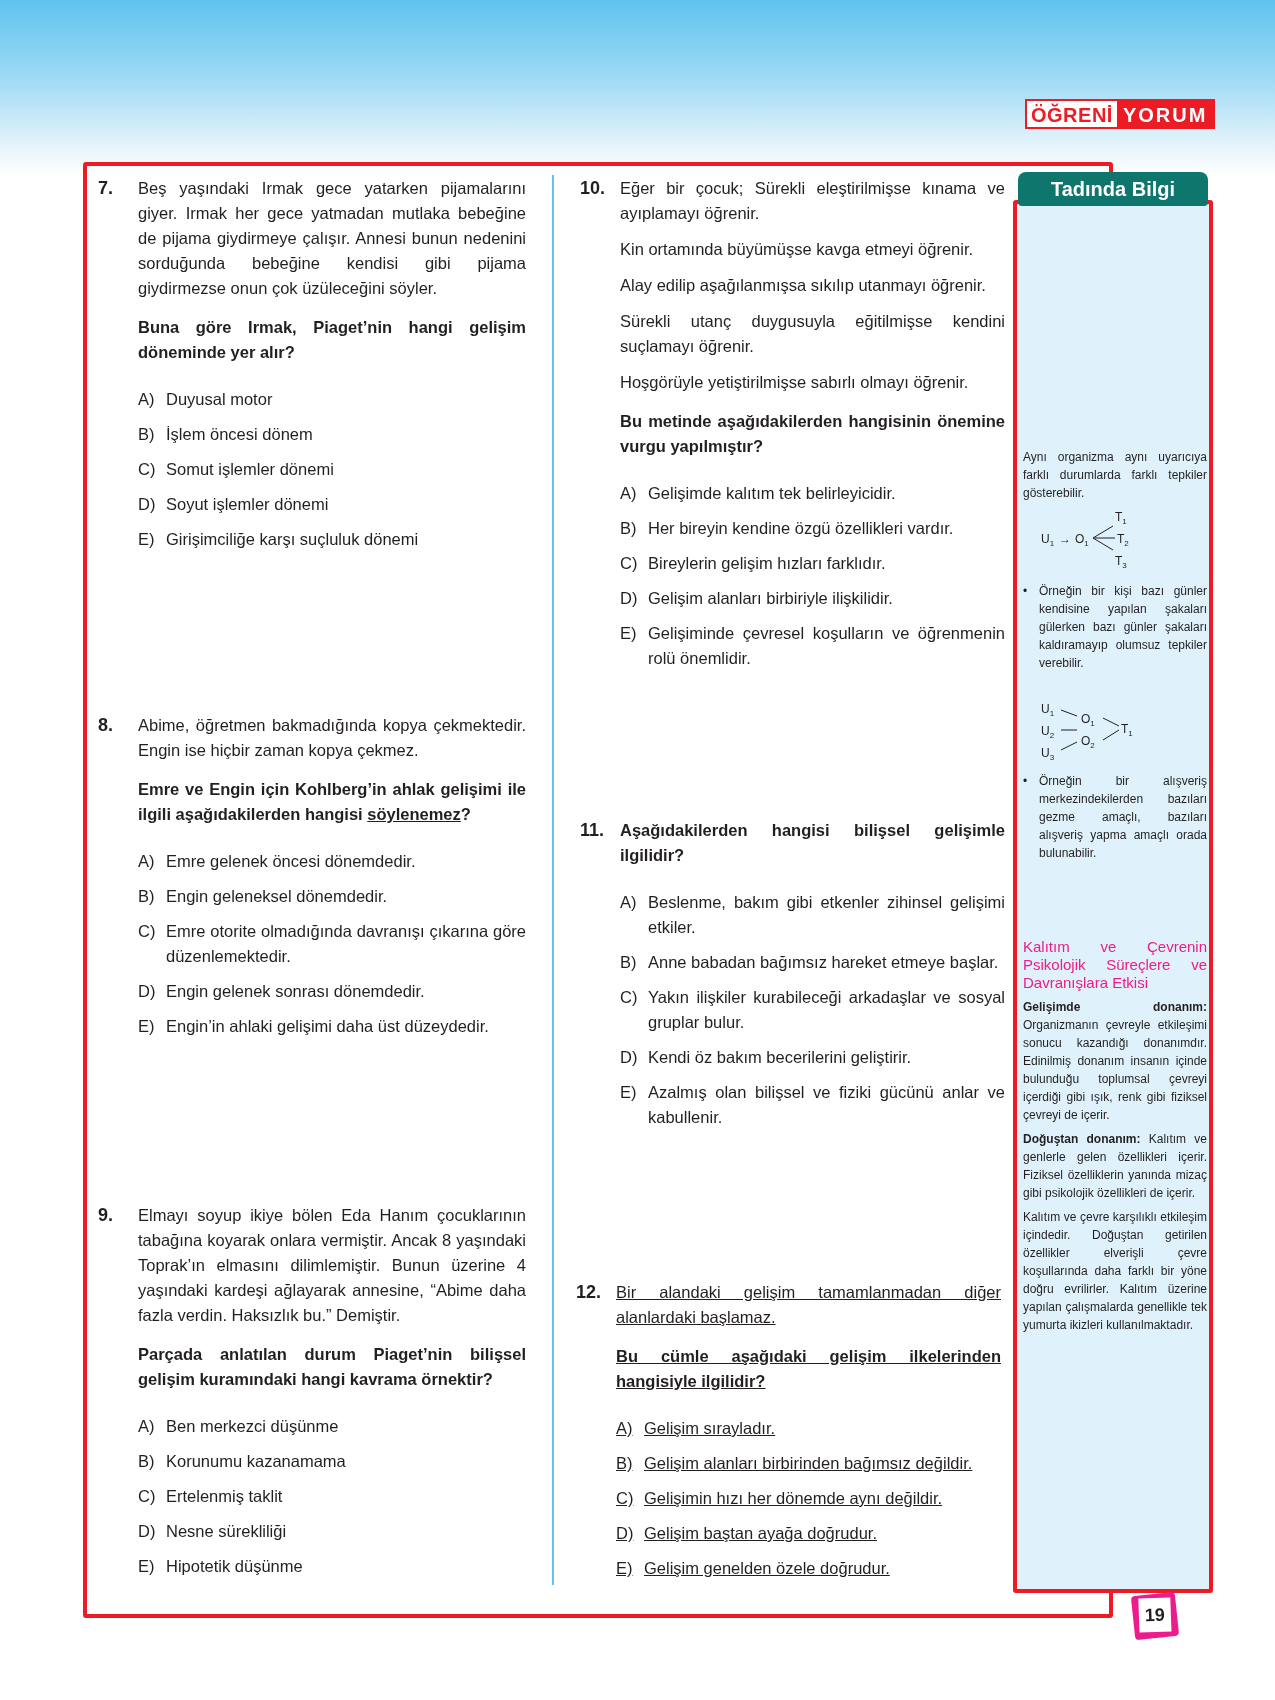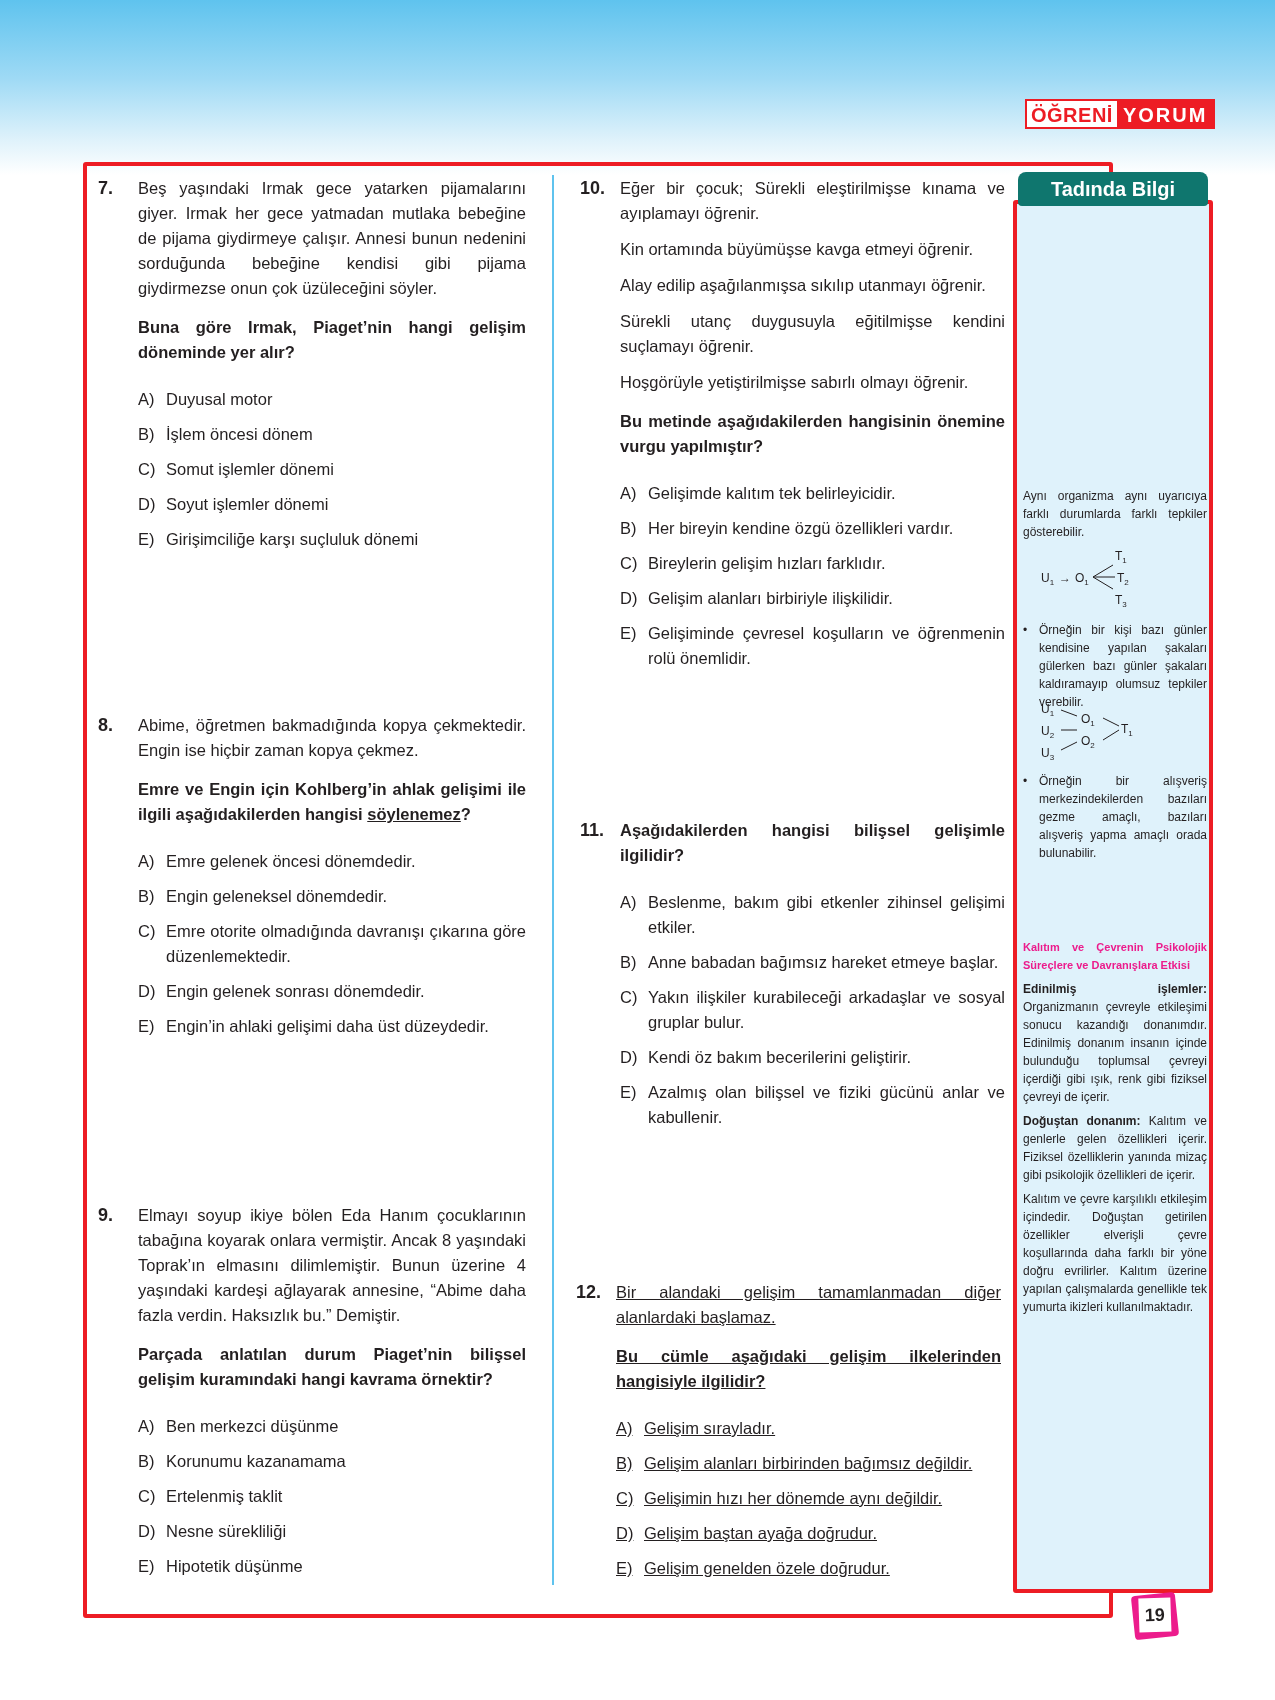--- a/index.html
+++ b/index.html
@@ -38,21 +38,21 @@
     background: #0f766e; color: #ffffff; border-radius: 8px 8px 4px 4px;
     font-weight: bold; font-size: 20px; text-align: center; line-height: 34px;
   }
   .sidebar {
     position: absolute; left: 1013px; top: 200px; width: 200px; height: 1393px;
     background: #dff2fb; border: 4px solid #ed1c24; border-radius: 3px;
     font-size: 12px; line-height: 18px; color: #231f20;
   }
   .sb-block { position: absolute; left: 6px; width: 184px; text-align: justify; }
   .sb-block p { margin-bottom: 6px; }
-  .sb-pink { color: #ec1c8c; font-weight: bold; font-size: 11px; }
+  .sb-pink { color: #ec1c8c; font-weight: normal; font-size: 15px; }
   .bullet { display: flex; }
   .bullet .dot { width: 16px; flex: none; }
   .diagram { position: relative; height: 60px; font-size: 12px; }
   .diagram span { position: absolute; }
   .diagram sub { font-size: 8px; }
   .page-num {
     position: absolute; left: 1133px; top: 1594px; width: 44px; height: 44px;
     background: #ec1c8c; transform: rotate(-6deg); border-radius: 4px;
   }
   .page-num .inner {
@@ -262,21 +262,21 @@
         </div>
       <div class="opt">
           <span class="letter">E)</span>
           <span class="txt">Gelişim genelden özele doğrudur.</span>
         </div>
     </div>
   </div>
 </div>
 
 <div class="sidebar">
-  <div class="sb-block" style="top:244px;margin-top:39px;">
+  <div class="sb-block" style="top:244px;">
     <p>Aynı organizma aynı uyarıcıya farklı durumlarda farklı tepkiler gösterebilir.</p>
     <div class="diagram">
       <span style="left:92px; top:0;"><span style="position:static">T</span><sub>1</sub></span>
       <span style="left:18px; top:22px;"><span style="position:static">U</span><sub>1</sub></span>
       <span style="left:36px; top:22px;">→</span>
       <span style="left:52px; top:22px;"><span style="position:static">O</span><sub>1</sub></span>
       <svg style="position:absolute; left:68px; top:10px;" width="26" height="40">
         <line x1="2" y1="20" x2="22" y2="8" stroke="#231f20" stroke-width="1"></line>
         <line x1="2" y1="20" x2="24" y2="20" stroke="#231f20" stroke-width="1"></line>
         <line x1="2" y1="20" x2="22" y2="32" stroke="#231f20" stroke-width="1"></line>
@@ -307,21 +307,21 @@
       <span style="left:98px; top:20px;"><span style="position:static">T</span><sub>1</sub></span>
     </div>
     <div class="bullet" style="margin-top:8px;">
       <span class="dot">•</span>
       <span>Örneğin bir alışveriş merkezindekilerden bazıları gezme amaçlı, bazıları alışveriş yapma amaçlı orada bulunabilir.</span>
     </div>
   </div>
 
   <div class="sb-block" style="top:734px;">
     <p class="sb-pink">Kalıtım ve Çevrenin Psikolojik Süreçlere ve Davranışlara Etkisi</p>
-    <p><b>Edinilmiş işlemler:</b><span> Organizmanın çevreyle etkileşimi sonucu kazandığı donanımdır. Edinilmiş donanım insanın içinde bulunduğu toplumsal çevreyi içerdiği gibi ışık, renk gibi fiziksel çevreyi de içerir.</span></p>
+    <p><b>Gelişimde donanım:</b><span> Organizmanın çevreyle etkileşimi sonucu kazandığı donanımdır. Edinilmiş donanım insanın içinde bulunduğu toplumsal çevreyi içerdiği gibi ışık, renk gibi fiziksel çevreyi de içerir.</span></p>
     <p><b>Doğuştan donanım:</b><span> Kalıtım ve genlerle gelen özellikleri içerir. Fiziksel özelliklerin yanında mizaç gibi psikolojik özellikleri de içerir.</span></p>
     <p>Kalıtım ve çevre karşılıklı etkileşim içindedir. Doğuştan getirilen özellikler elverişli çevre koşullarında daha farklı bir yöne doğru evrilirler. Kalıtım üzerine yapılan çalışmalarda genellikle tek yumurta ikizleri kullanılmaktadır.</p>
   </div>
 </div>
 <div class="side-header">Tadında Bilgi</div>
 
 <div class="page-num">
   <div class="inner">19</div>
 </div>
 

